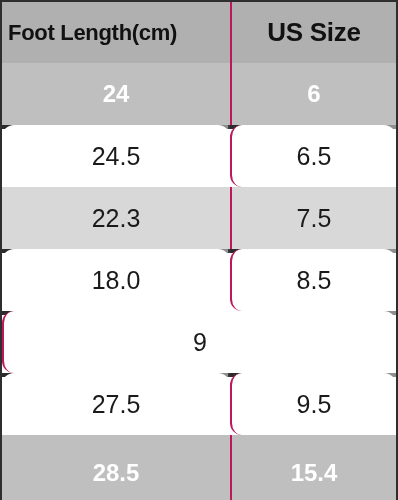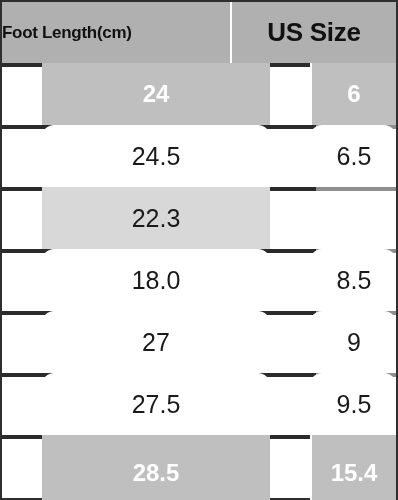--- a/index.html
+++ b/index.html
@@ -64,44 +64,44 @@
     overflow: hidden;
   }
 
   .cell.col-foot {
     width: 228px;
     flex: 0 0 228px;
   }
 
   .cell.col-us {
     flex: 1 1 auto;
-    border-left: 2px solid #ffffff;
+    border-left: 2px solid #be185d;
   }
 
   
   .row.header .cell {
     font-weight: bold;
     color: #111111;
     font-size: 25px;
     letter-spacing: -0.3px;
   }
   .row.header .cell.col-foot {
     justify-content: flex-start;
-    font-size: 17px;
+    padding-left: 6px;
+    font-size: 22px;
   }
   .row.header .cell.col-us {
     font-size: 26px;
   }
 
   
   .row.data .cell {
     font-size: 25px;
     color: #1a1a1a;
     font-weight: normal;
-    margin-left: 40px;
   }
 
   .row.data.bg-mid .cell {
     color: #ffffff;
     font-weight: bold;
     font-size: 24px;
   }
 
   
   .divider {
@@ -162,20 +162,21 @@
 
   <div class="row data bg-light">
     <div class="divider">
       <span class="seg dark d1"></span>
       <span class="seg light l1"></span>
       <span class="seg vgap"></span>
       <span class="seg dark d2"></span>
       <span class="seg light l2"></span>
     </div>
     <div class="cell col-foot">22.3</div>
+    <div class="cell col-us">7.5</div>
   </div>
 
   <div class="row data bg-white">
     <div class="divider">
       <span class="seg dark d1"></span>
       <span class="seg light l1"></span>
       <span class="seg vgap"></span>
       <span class="seg dark d2"></span>
       <span class="seg light l2"></span>
     </div>
@@ -184,21 +185,20 @@
   </div>
 
   <div class="row data bg-white">
     <div class="divider">
       <span class="seg dark d1"></span>
       <span class="seg light l1"></span>
       <span class="seg vgap"></span>
       <span class="seg dark d2"></span>
       <span class="seg light l2"></span>
     </div>
-    <div class="cell col-foot">27</div>
     <div class="cell col-us">9</div>
   </div>
 
   <div class="row data bg-white">
     <div class="divider">
       <span class="seg dark d1"></span>
       <span class="seg light l1"></span>
       <span class="seg vgap"></span>
       <span class="seg dark d2"></span>
       <span class="seg light l2"></span>

